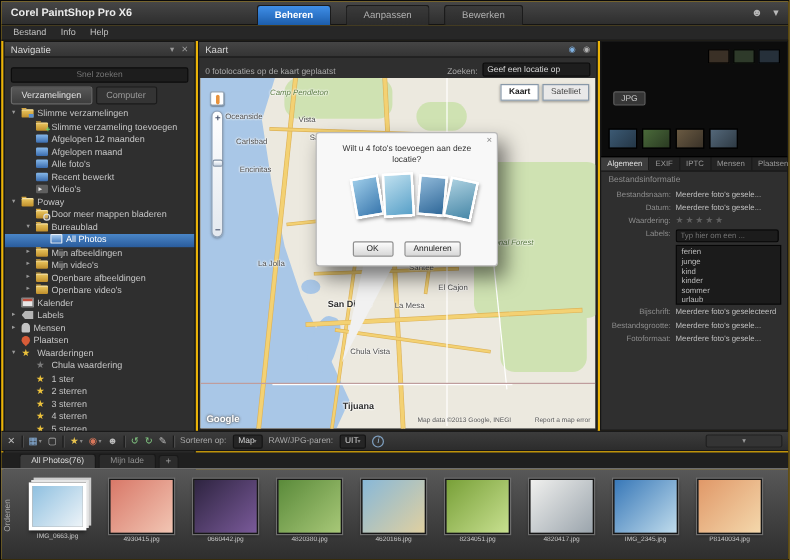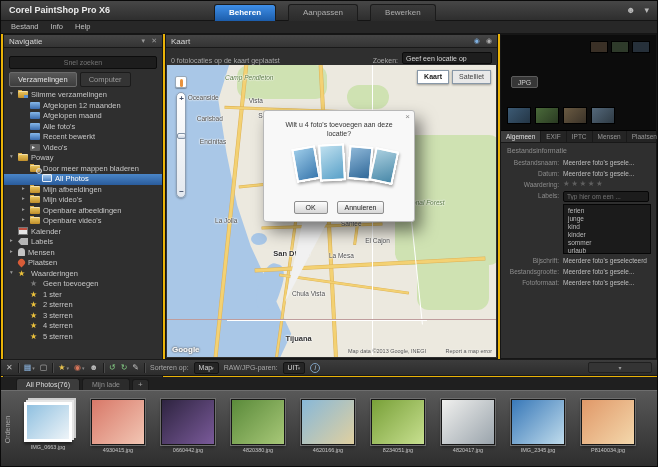--- a/index.html
+++ b/index.html
@@ -189,20 +189,25 @@
       <div class="navtab">Computer</div>
     </div>
     <div id="tree">
 
         <div class="trow lvl0">
           <span class="exp">▾</span>
           <span class="ico ico-smartfolder"></span>
           <span>Slimme verzamelingen</span>
         </div>
 
+        <div class="trow lvl1">
+          <span class="exp"></span>
+          <span class="ico ico-add"></span>
+          <span>Slimme verzameling toevoegen</span>
+        </div>
 
         <div class="trow lvl1">
           <span class="exp"></span>
           <span class="ico ico-smart"></span>
           <span>Afgelopen 12 maanden</span>
         </div>
 
         <div class="trow lvl1">
           <span class="exp"></span>
           <span class="ico ico-smart"></span>
@@ -232,20 +237,25 @@
           <span class="ico ico-folder"></span>
           <span>Poway</span>
         </div>
 
         <div class="trow lvl1">
           <span class="exp"></span>
           <span class="ico ico-foldersearch"></span>
           <span>Door meer mappen bladeren</span>
         </div>
 
+        <div class="trow lvl1">
+          <span class="exp">▾</span>
+          <span class="ico ico-folder"></span>
+          <span>Bureaublad</span>
+        </div>
 
         <div class="trow lvl2 sel">
           <span class="exp"></span>
           <span class="ico ico-photos"></span>
           <span>All Photos</span>
         </div>
 
         <div class="trow lvl1">
           <span class="exp">▸</span>
           <span class="ico ico-folder"></span>
@@ -296,21 +306,21 @@
 
         <div class="trow lvl0">
           <span class="exp">▾</span>
           <span class="ico ico-star"></span>
           <span>Waarderingen</span>
         </div>
 
         <div class="trow lvl1">
           <span class="exp"></span>
           <span class="ico ico-starempty"></span>
-          <span>Geen toevoegen</span>
+          <span>Chula waardering</span>
         </div>
 
         <div class="trow lvl1">
           <span class="exp"></span>
           <span class="ico ico-star"></span>
           <span>1 ster</span>
         </div>
 
         <div class="trow lvl1">
           <span class="exp"></span>

